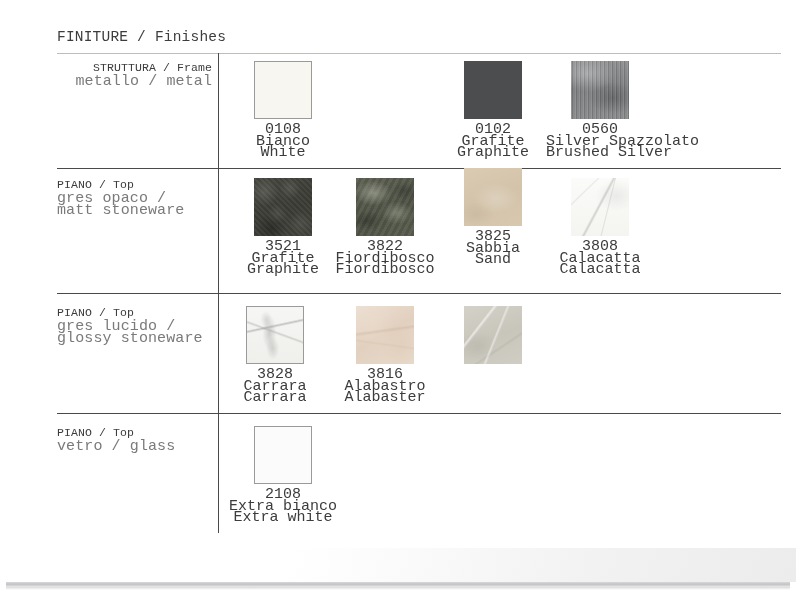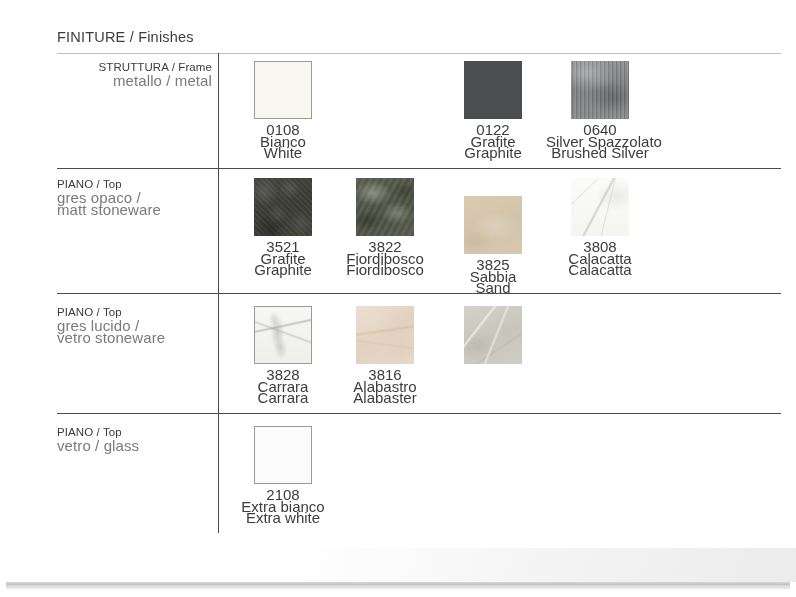--- a/index.html
+++ b/index.html
@@ -14,20 +14,21 @@
     font-family: "Liberation Sans", sans-serif;
     color: #3a3a3a;
     overflow: hidden;
   }
 
   .sheet {
     position: absolute;
     left: 0; top: 0;
     width: 796px;
     height: 597px;
+    font-family: Liberation Mono, monospace;
   }
 
   
   .title {
     position: absolute;
     left: 57px;
     top: 29px;
     font-size: 14.5px;
     font-weight: 400;
     color: #3c3c3c;
@@ -235,30 +236,30 @@
       <span class="code">0108</span>
       <span class="name-it">Bianco</span>
       <span class="name-en">White</span>
     </div>
   </div>
 
 
   <div class="swatch-item" style="left:439px; top:61px;">
     <div class="swatch tex-grafite-m"></div>
     <div class="swatch-caption">
-      <span class="code">0122</span>
+      <span class="code">0102</span>
       <span class="name-it">Grafite</span>
       <span class="name-en">Graphite</span>
     </div>
   </div>
 
   <div class="swatch-item" style="left:546px; top:61px;">
     <div class="swatch tex-silver"></div>
     <div class="swatch-caption">
-      <span class="code">0640</span>
+      <span class="code">0560</span>
       <span class="name-it">Silver Spazzolato</span>
       <span class="name-en">Brushed Silver</span>
     </div>
   </div>
 
   <div class="hrule dark" style="top:168px;"></div>
 
   <div class="cat" style="top:178px;">
     <div class="cat-title">PIANO / Top</div>
     <div class="cat-sub" style="white-space:pre-line;">gres opaco /
@@ -276,21 +277,21 @@
 
   <div class="swatch-item" style="left:331px; top:178px;">
     <div class="swatch tex-fiordibosco"></div>
     <div class="swatch-caption">
       <span class="code">3822</span>
       <span class="name-it">Fiordibosco</span>
       <span class="name-en">Fiordibosco</span>
     </div>
   </div>
 
-  <div class="swatch-item" style="left:439px; top:196px;text-align:center;">
+  <div class="swatch-item" style="left:439px; top:168px;text-align:center;">
     <div class="swatch tex-sabbia"></div>
     <div class="swatch-caption">
       <span class="code">3825</span>
       <span class="name-it">Sabbia</span>
       <span class="name-en">Sand</span>
     </div>
   </div>
 
   <div class="swatch-item" style="left:546px; top:178px;">
     <div class="swatch tex-calacatta"></div>
@@ -299,24 +300,24 @@
       <span class="name-it">Calacatta</span>
       <span class="name-en">Calacatta</span>
     </div>
   </div>
 
   <div class="hrule dark" style="top:293px;"></div>
 
   <div class="cat" style="top:306px;">
     <div class="cat-title">PIANO / Top</div>
     <div class="cat-sub" style="white-space:pre-line;">gres lucido /
-vetro stoneware</div>
-  </div>
-
-  <div class="swatch-item" style="left:229px; top:306px;">
+glossy stoneware</div>
+  </div>
+
+  <div class="swatch-item" style="left:221px; top:306px;">
     <div class="swatch bordered tex-carrara"></div>
     <div class="swatch-caption">
       <span class="code">3828</span>
       <span class="name-it">Carrara</span>
       <span class="name-en">Carrara</span>
     </div>
   </div>
 
   <div class="swatch-item" style="left:331px; top:306px;">
     <div class="swatch tex-alabastro"></div>

